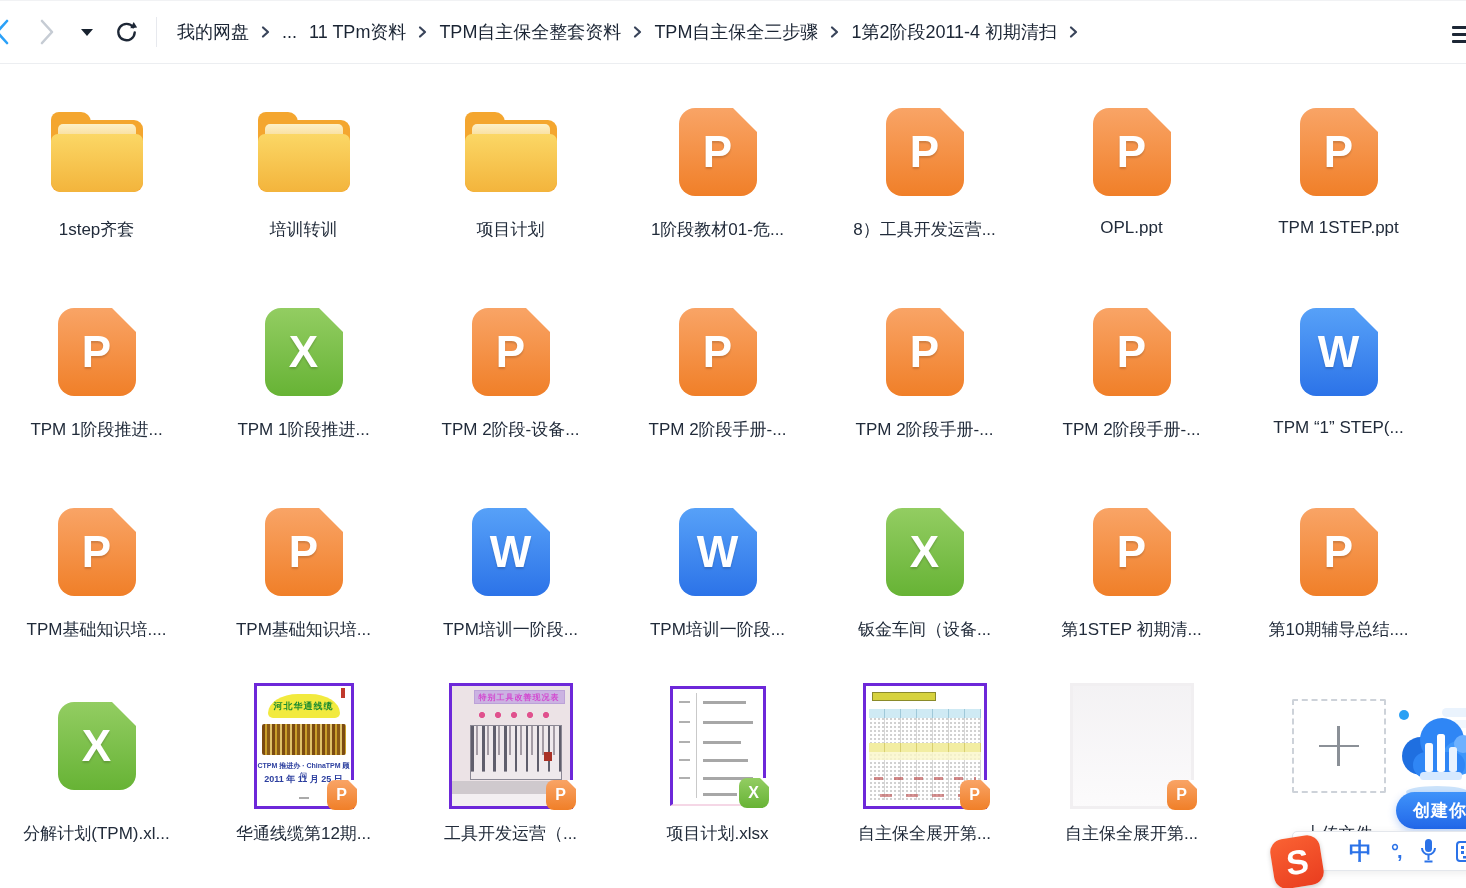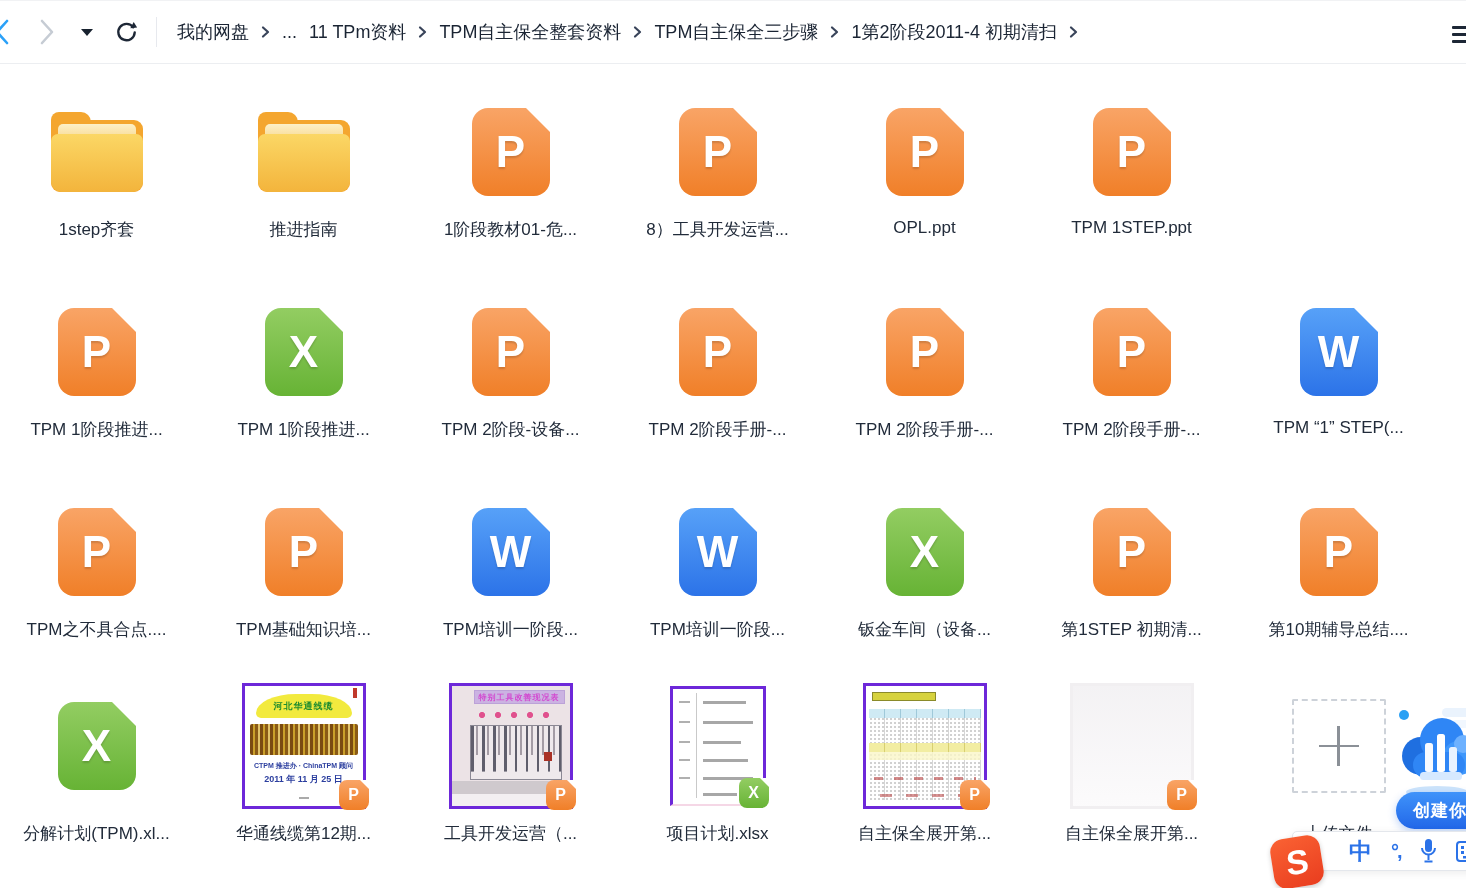--- a/index.html
+++ b/index.html
@@ -45,21 +45,21 @@
   .folder .tab{position:absolute;top:0;left:0;width:40px;height:18px;background:#F4A62F;border-radius:8px 10px 0 0;}
   .folder .back{position:absolute;top:8px;left:0;right:0;bottom:0;background:#F4A62F;border-radius:9px;}
   .folder .paper{position:absolute;top:12px;left:7px;right:7px;height:16px;border-radius:5px;background:linear-gradient(180deg,#FDF0C8,#F7D98F);}
   .folder .front{position:absolute;top:22px;left:0;right:0;bottom:0;border-radius:7px 7px 11px 11px;background:linear-gradient(180deg,#FBD765,#F3B43C);}
   
   .badge{position:absolute;right:-6px;bottom:-4px;width:30px;height:30px;border-radius:8px;display:flex;align-items:center;justify-content:center;z-index:3;}
   .badge::after{content:"";position:absolute;top:0;right:0;border-top:9px solid #fff;border-left:9px solid transparent;}
   .badge .ltr{font-size:16px;font-weight:800;color:#fff;line-height:1;}
   
   .thumb{position:relative;background:#fff;border:3px solid #6d28d9;box-sizing:border-box;}
-  .th-huatong{width:124px;height:126px;}
+  .th-huatong{width:100px;height:126px;}
   .ht-mark{position:absolute;top:2px;right:6px;width:4px;height:10px;background:#c0392b;}
   .ht-arch{position:absolute;top:8px;left:11px;right:11px;height:24px;background:#F2EA3E;border-radius:50% 50% 6px 6px/95% 95% 6px 6px;display:flex;align-items:center;justify-content:center;}
   .ht-arch span{font-size:9px;font-weight:700;color:#1f8c2f;letter-spacing:1px;}
   .ht-band{position:absolute;top:38px;left:5px;right:5px;height:31px;border-radius:2px;
     background:repeating-linear-gradient(90deg,#7a4a12 0 3px,#caa02a 3px 5px,#8a5a16 5px 8px,#e0c26a 8px 10px);}
   .ht-line1{position:absolute;top:75px;left:0;right:0;font-size:7px;font-weight:700;color:#2c3f9f;text-align:center;}
   .ht-line2{position:absolute;top:87px;left:0;right:0;font-size:9px;font-weight:700;color:#2c3f9f;text-align:center;}
   .ht-page{position:absolute;bottom:7px;left:50%;width:10px;height:2px;margin-left:-5px;background:#aaa;}
   .th-qingsao{width:124px;height:126px;background:#ece3e6;}
   .qs-banner{position:absolute;top:4px;left:22px;right:5px;height:14px;background:#cbb3e2;border:1px solid #bca2d8;
@@ -202,21 +202,32 @@
   </div>
   <div class="cell">
     <div class="iconwrap">
         <div class="folder">
           <div class="tab"></div>
           <div class="back"></div>
           <div class="paper"></div>
           <div class="front"></div>
         </div>
       </div>
-    <div class="fname">推进指南</div>
+    <div class="fname">培训转训</div>
+  </div>
+  <div class="cell">
+    <div class="iconwrap">
+        <div class="folder">
+          <div class="tab"></div>
+          <div class="back"></div>
+          <div class="paper"></div>
+          <div class="front"></div>
+        </div>
+      </div>
+    <div class="fname">项目计划</div>
   </div>
   <div class="cell">
     <div class="iconwrap">
         <div class="doc ppt">
           <span class="ltr">P</span>
         </div>
       </div>
     <div class="fname">1阶段教材01-危...</div>
   </div>
   <div class="cell">
@@ -304,21 +315,21 @@
   </div>
 </div>
 
 <div class="row" style="top:500px">
   <div class="cell">
     <div class="iconwrap">
         <div class="doc ppt">
           <span class="ltr">P</span>
         </div>
       </div>
-    <div class="fname">TPM之不具合点....</div>
+    <div class="fname">TPM基础知识培....</div>
   </div>
   <div class="cell">
     <div class="iconwrap">
         <div class="doc ppt">
           <span class="ltr">P</span>
         </div>
       </div>
     <div class="fname">TPM基础知识培...</div>
   </div>
   <div class="cell">

